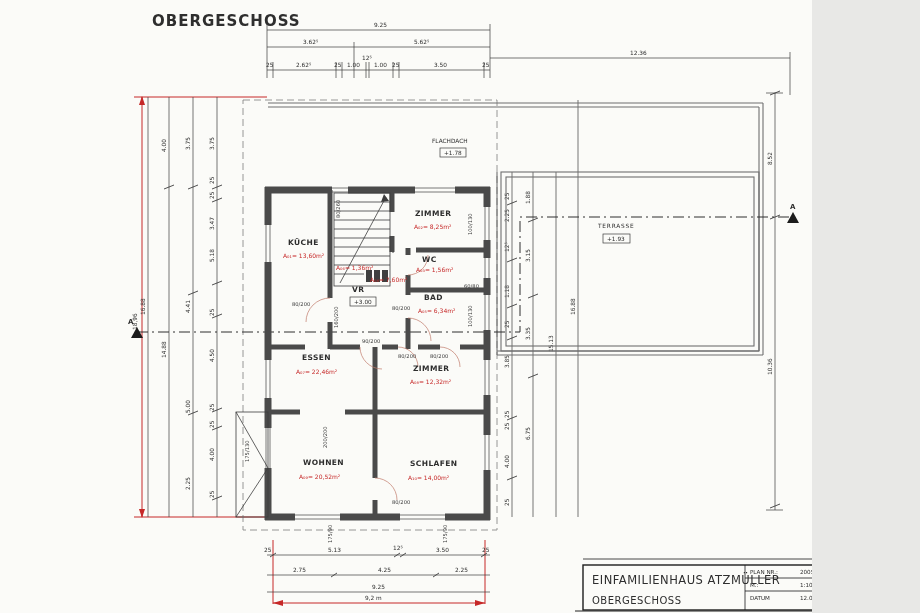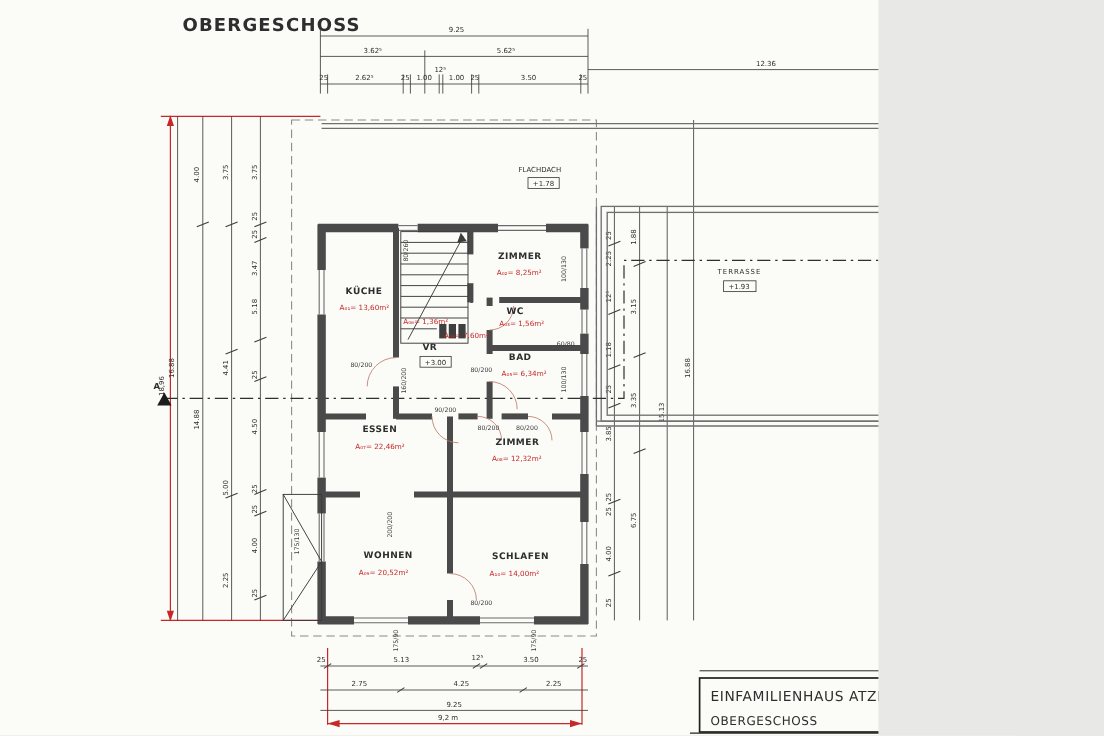--- a/index.html
+++ b/index.html
@@ -1,16 +1,16 @@
 <!DOCTYPE html>
 <html><head>
 <meta charset="utf-8">
 <style>
   html,body{margin:0;padding:0;background:#e8e8e6;}
-  .page{position:relative;width:732px;height:613px;background:#fbfbf8;overflow:hidden;
+  .page{position:relative;width:812px;height:613px;background:#fbfbf8;overflow:hidden;
         font-family:"DejaVu Sans",sans-serif;}
   svg{position:absolute;left:0;top:0;font-family:"DejaVu Sans",sans-serif;}
   .thin{stroke:#3c3c3c;stroke-width:0.8;fill:none;}
   .dim{stroke:#3c3c3c;stroke-width:0.7;fill:none;}
   .tick{stroke:#3c3c3c;stroke-width:0.9;}
   .wallx{stroke:#4a4a4a;stroke-width:7;fill:none;}
   .walli{stroke:#4a4a4a;stroke-width:5;fill:none;}
   .win{stroke:#6a6a6a;stroke-width:0.9;fill:none;}
   .dash{stroke:#8a8a8a;stroke-width:0.9;fill:none;stroke-dasharray:7 4;}
   .rail{stroke:#6f6f6f;stroke-width:1.1;fill:none;}

